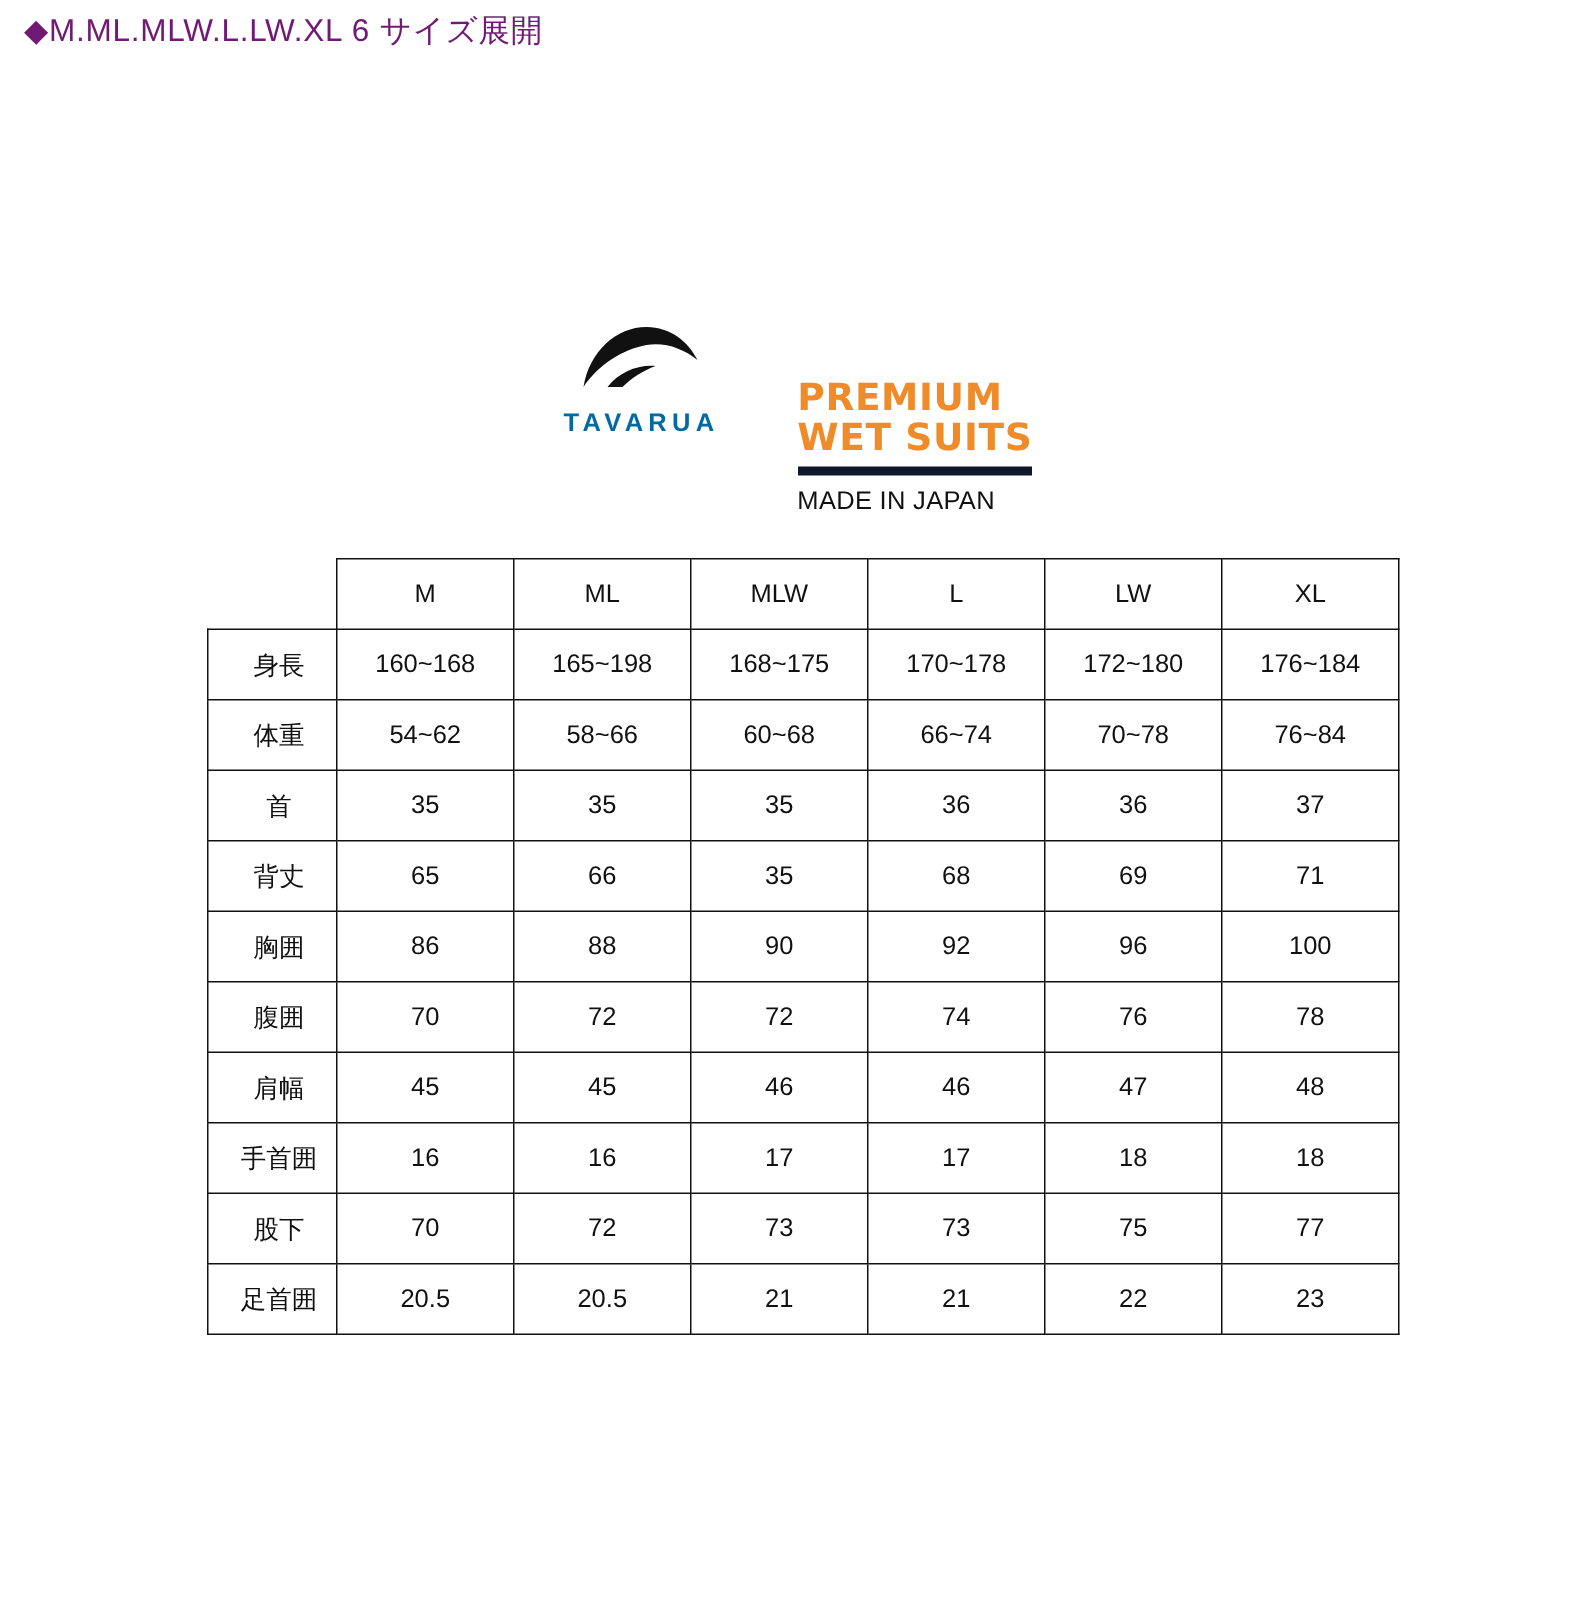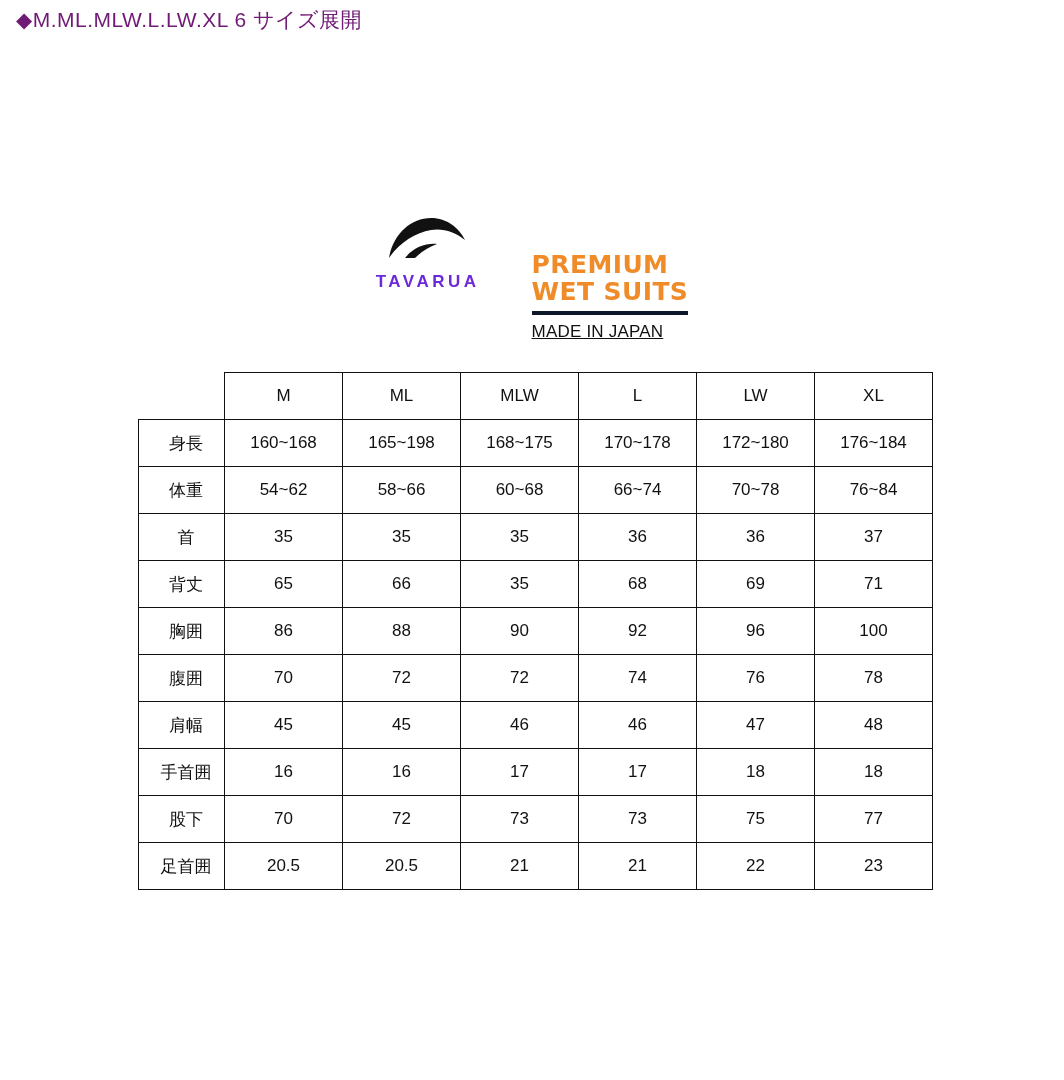--- a/index.html
+++ b/index.html
@@ -46,44 +46,43 @@
   .brand-mark {
     width: 86px;
     height: 52px;
     position: relative;
   }
   .brand-name {
     margin-top: 8px;
     font-size: 17px;
     font-weight: bold;
     letter-spacing: 3.5px;
-    color: #6d28d9;
+    color: #0369a1;
   }
 
   .brand-text {
     display: flex;
     flex-direction: column;
     align-items: flex-start;
     padding-top: 8px;
     margin-top: 44px;
   }
   .premium-line1, .premium-line2 {
     font-family: "DejaVu Sans", sans-serif;
     font-weight: bold;
     font-size: 25px;
     line-height: 1.06;
     letter-spacing: 0.4px;
     color: #ef8b28;
   }
   .madein-wrap {
     margin-top: 6px;
     padding-top: 7px;
-    border-top: 4px solid #0f172a;
+    border-top: 6px solid #0f172a;
     width: 100%;
-    text-decoration: underline;
   }
   .madein {
     font-size: 17px;
     letter-spacing: 0.2px;
     color: #111111;
     white-space: nowrap;
   }
 
   table.size-table {
     position: absolute;

